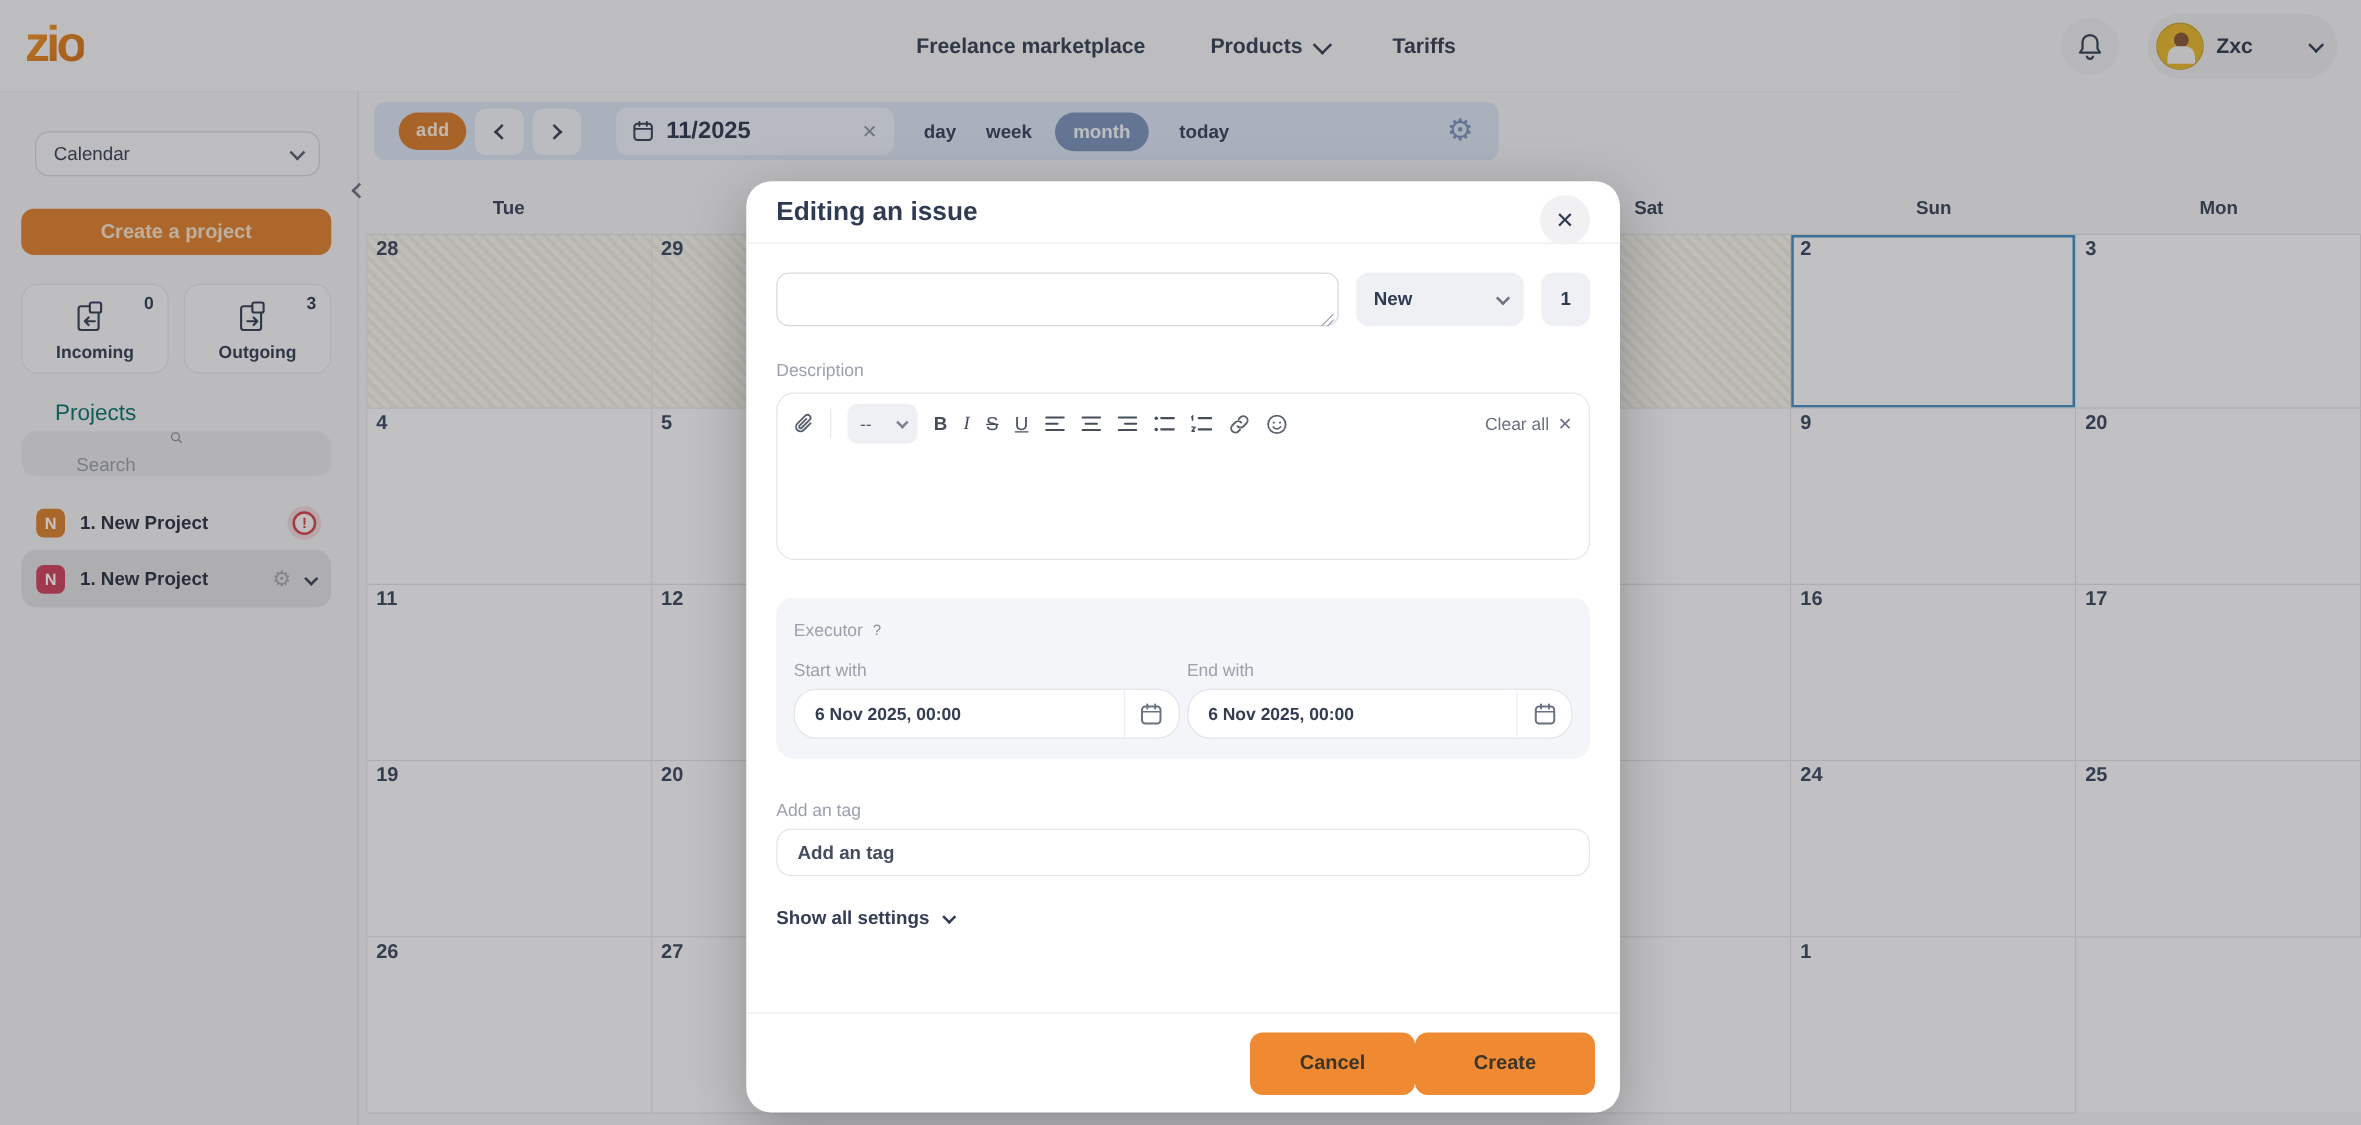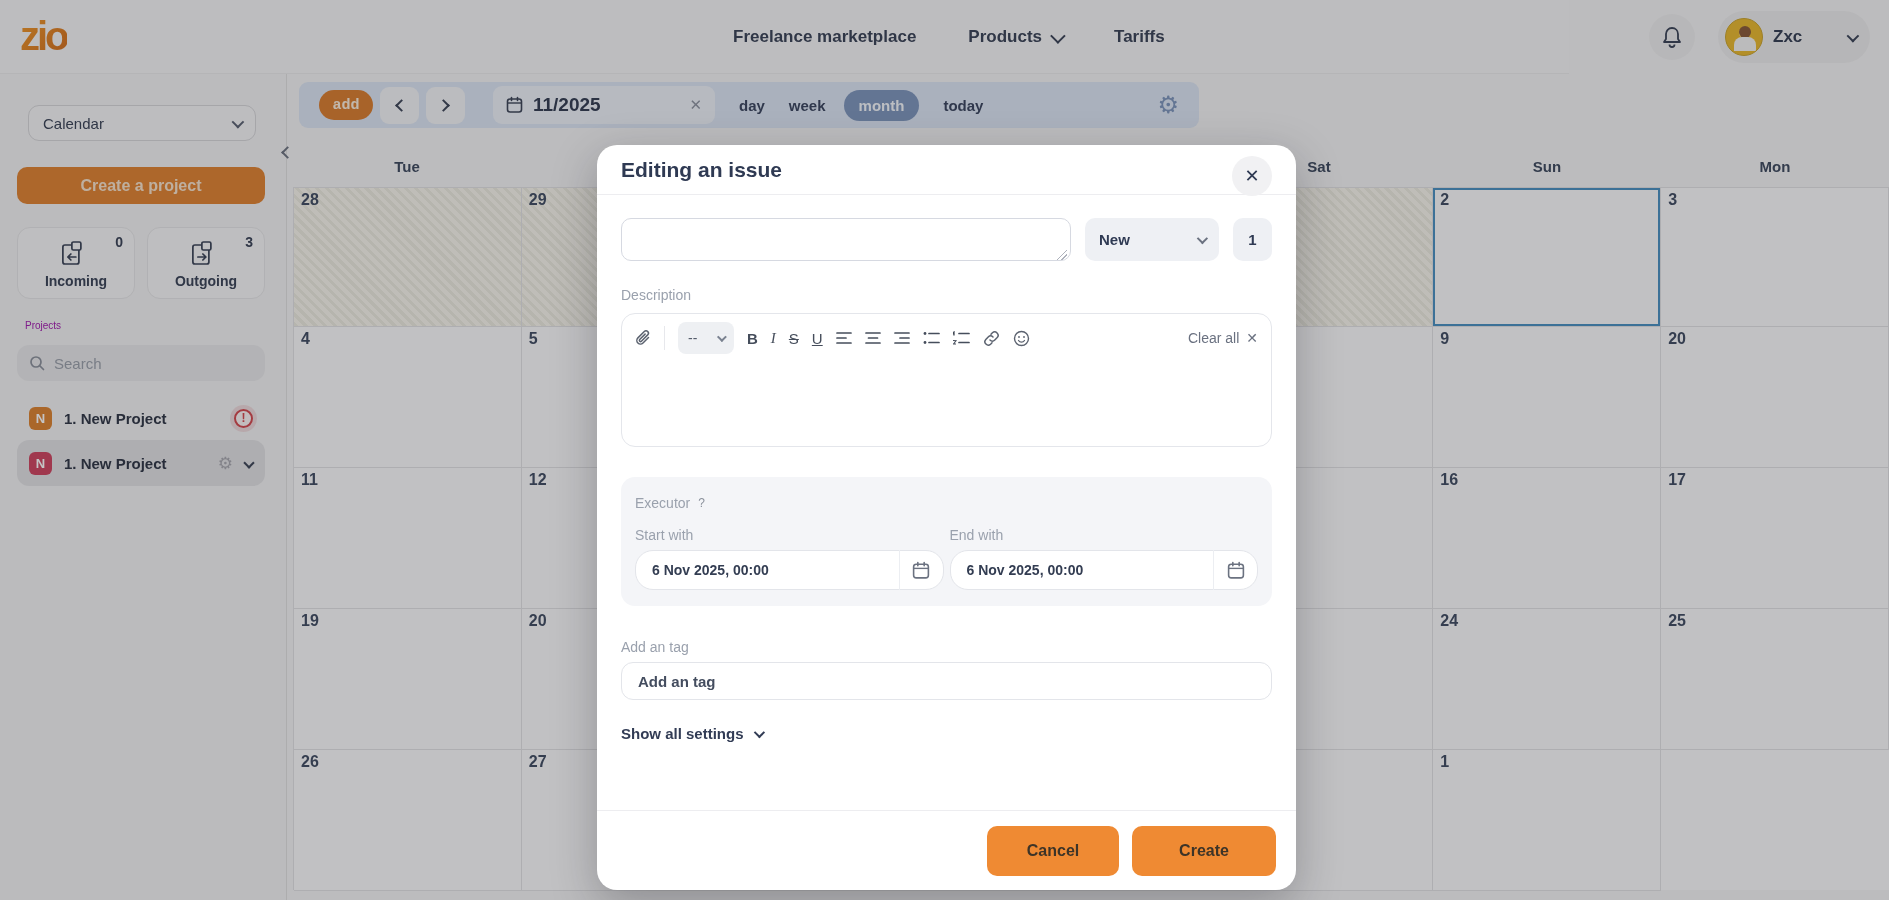--- a/index.html
+++ b/index.html
@@ -27,22 +27,22 @@
   .view-select { position:absolute; left:28px; top:31px; width:228px; height:36px; border:1px solid #d7d7da; border-radius:11px; background:#f6f6f7; display:flex; align-items:center; padding:0 14px; font-size:15px; color:#3a4357; }
   .view-select .chev { margin-left:auto; width:9px; height:9px; border-color:#5a6172; }
   .collapse-tab { position:absolute; left:279px; top:71px; width:16px; height:16px; }
   .collapse-tab span { width:9px; height:9px; border-left:2px solid #6d7380; border-bottom:2px solid #6d7380; transform:rotate(45deg); display:block; margin:3px auto; }
   .create-btn { position:absolute; left:17px; top:93px; width:248px; height:37px; border:none; border-radius:10px; background:#e08332; color:#f7e3cd; font-size:16px; font-weight:600; font-family:inherit; cursor:pointer; }
   .io-card { position:absolute; top:153px; width:118px; height:72px; background:#f7f7f8; border:1px solid #e6e6e8; border-radius:13px; }
   .io-card.in { left:17px; } .io-card.out { left:147px; }
   .io-count { position:absolute; right:11px; top:6px; font-size:14px; color:#3a4357; font-weight:600; }
   .io-icon { position:absolute; left:50%; top:12px; transform:translateX(-62%); }
   .io-label { position:absolute; left:0; right:0; bottom:9px; text-align:center; font-size:14px; color:#3a4357; font-weight:600; }
-  .proj-heading { position:absolute; left:25px; top:246px; font-size:10px; color:#a21caf; }
-  .search-box { position:absolute; left:17px; top:271px; width:248px; height:36px; background:#e9e9eb; border-radius:12px; display:flex; align-items:center; padding:0 12px; gap:9px; }
+  .proj-heading { position:absolute; left:44px; top:246px; font-size:18px; color:#0f766e; }
+  .search-box { position:absolute; left:17px; top:271px; width:248px; height:36px; background:#e9e9eb; border-radius:12px; display:flex; align-items:center; padding:0 12px; gap:9px;flex-direction:column; }
   .search-box input { border:none; background:transparent; outline:none; font-size:15px; color:#3a4357; width:160px; font-family:inherit; }
   .search-box input::placeholder { color:#9aa0ab; }
   .proj-row { position:absolute; left:17px; width:248px; height:46px; display:flex; align-items:center; gap:12px; padding:0 12px; border-radius:12px; }
   .proj-row.first { top:321px; }
   .proj-row.second { top:366px; background:#e2e2e5; }
   .n-badge { width:23px; height:23px; border-radius:6px; color:#fff; font-size:13px; font-weight:700; display:flex; align-items:center; justify-content:center; }
   .n-badge.orange { background:#dd8330; } .n-badge.red { background:#cf4560; }
   .proj-name { font-size:15px; color:#2f3646; font-weight:600; flex:1; }
   .alert-ico { width:19px; height:19px; border-radius:50%; border:2px solid #d4494f; color:#d4494f; font-size:12px; font-weight:700; display:flex; align-items:center; justify-content:center; box-shadow:0 0 0 4px rgba(212,73,79,.14); background:#fdf6f6; }
   .gear-sm { font-size:17px; color:#a9a9b0; line-height:1; }
@@ -105,21 +105,21 @@
   .dates-row { margin-top:16px; display:flex; gap:6px; }
   .date-col { flex:1; }
   .dt-field { margin-top:7px; height:40px; background:#fff; border:1px solid #e3e5ea; border-radius:18px; display:flex; align-items:center; padding:0 0 0 16px; }
   .dt-text { font-size:14px; color:#333d52; font-weight:600; flex:1; }
   .dt-ico { width:44px; height:40px; border-left:1px solid #eceef2; display:flex; align-items:center; justify-content:center; }
   .tag-label { margin-top:33px; }
   .tag-input { margin-top:7px; width:100%; height:38px; border:1px solid #e3e5ea; border-radius:12px; padding:0 16px; font-size:15px; font-family:inherit; color:#2f3a53; outline:none; }
   .tag-input::placeholder { color:#444d5f; font-weight:600; }
   .show-all { margin-top:25px; display:flex; align-items:center; gap:10px; font-size:15px; font-weight:600; color:#323c55; cursor:pointer; }
   .show-all .chev { width:8px; height:8px; border-color:#323c55; }
-  .modal-footer { position:absolute; left:0; right:0; bottom:0; height:80px; border-top:1px solid #ededf0; display:flex; align-items:center; justify-content:flex-end; gap:13px; padding:0 20px; }
+  .modal-footer { position:absolute; left:0; right:0; bottom:0; height:80px; border-top:1px solid #ededf0; display:flex; align-items:center; justify-content:flex-end; padding:0 20px; }
   .btn-orange { height:50px; border:none; border-radius:10px; background:#ef8a33; color:#3d3428; font-size:16px; font-weight:600; font-family:inherit; cursor:pointer; }
   .btn-cancel { width:132px; } .btn-create { width:144px; }
   svg { display:block; }
 </style>
 </head>
 <body>
 
 <div id="app">
 
   <header class="topbar">

